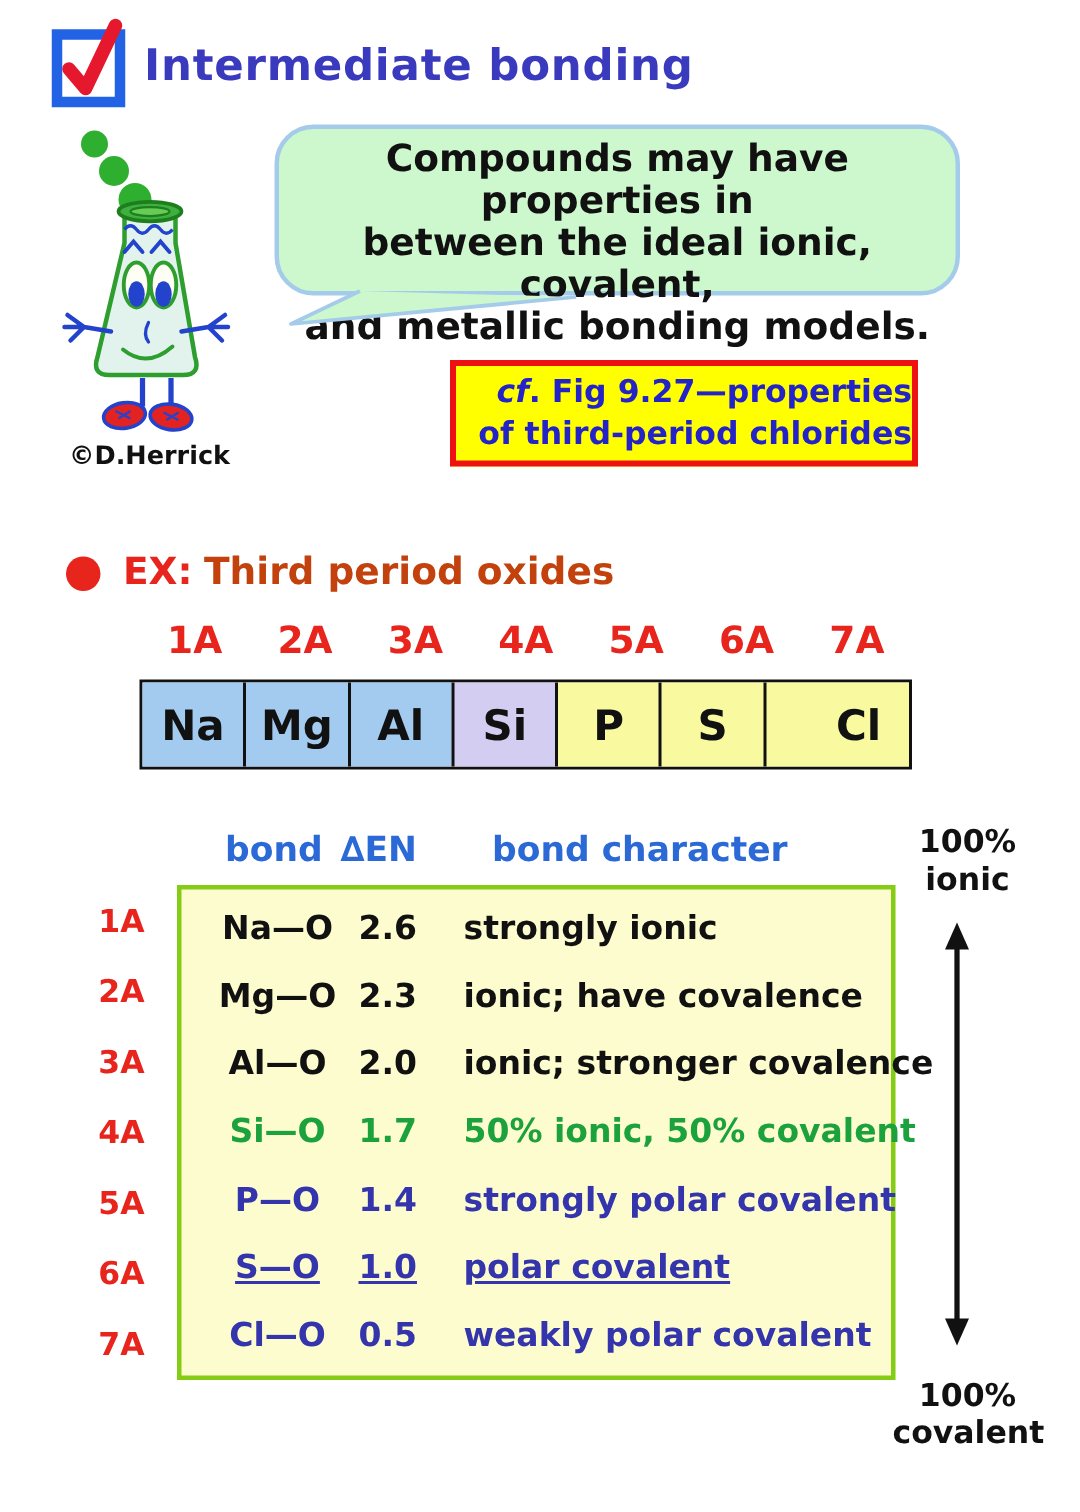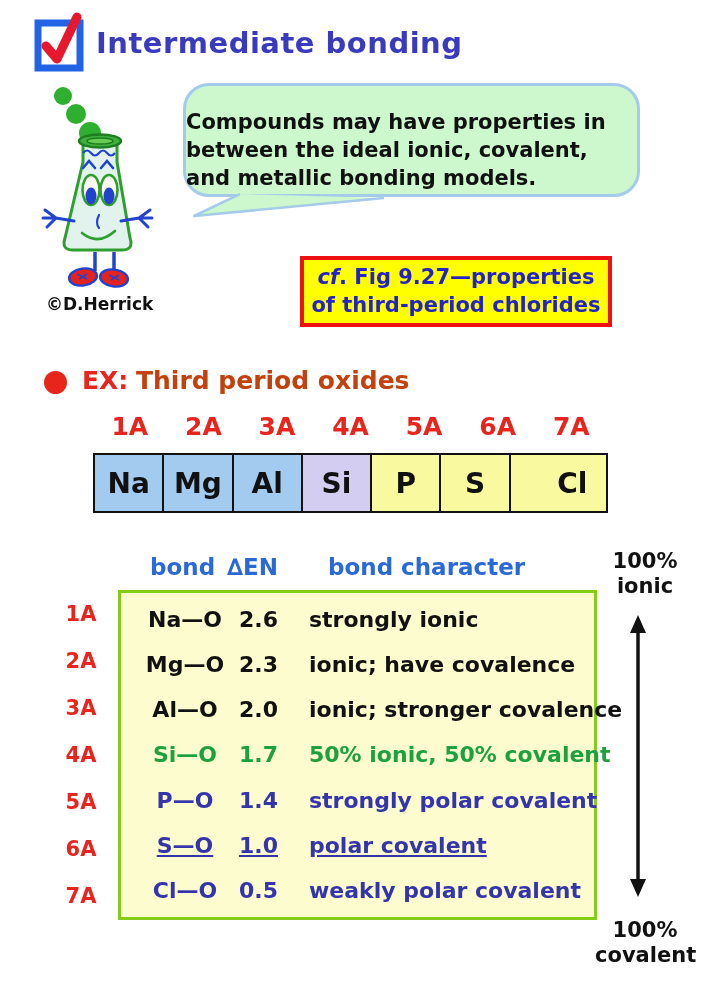--- a/index.html
+++ b/index.html
@@ -10,27 +10,27 @@
   }
   .abs { position:absolute; }
 
   .page-title { left:96px; top:26px; font-size:29px; font-weight:600;
     color:#3A3ABF; letter-spacing:0.5px; }
 
   .copyright { left:46px; top:294px; font-size:17px; font-weight:700; color:#111; }
 
   .speech-bubble { left:183px; top:83px; width:457px; height:114px;
     border:3px solid #A5CBEA; border-radius:26px; background:#CDF8CD;
-    text-align:left; font-size:21px; font-weight:600; line-height:28px;
-    padding-top:22px; color:#111; z-index:2; }
+    text-align:center; font-size:25px; font-weight:600; line-height:28px;
+    padding-top:6px; color:#111; z-index:2; }
   .bubble-tail { left:188px; top:193px; z-index:3; }
 
-  .ref-box { left:300px; top:256px; width:312px; height:71px;
+  .ref-box { left:300px; top:240px; width:312px; height:71px;
     border:4px solid #EE1111; background:#FFFF00; color:#2323C8;
-    font-size:21px; font-weight:600; text-align:center; line-height:28px;
+    font-size:21px; font-weight:600; text-align:right; line-height:28px;
     padding-top:3px; }
   .ref-box .it { font-style:italic; }
 
   .ex-bullet { left:44px; top:371px; width:23px; height:23px;
     border-radius:50%; background:#E8251D; }
   .ex-label { left:82px; top:366px; font-size:25px; font-weight:700; color:#E8251D; }
   .ex-title { left:136px; top:366px; font-size:25px; font-weight:600; color:#c2410c; }
 
   .group-row { left:93px; top:412px; width:515px; height:34px; display:flex; }
   .gcell { flex:1; text-align:center; color:#E8251D; font-size:25px; font-weight:700; }

